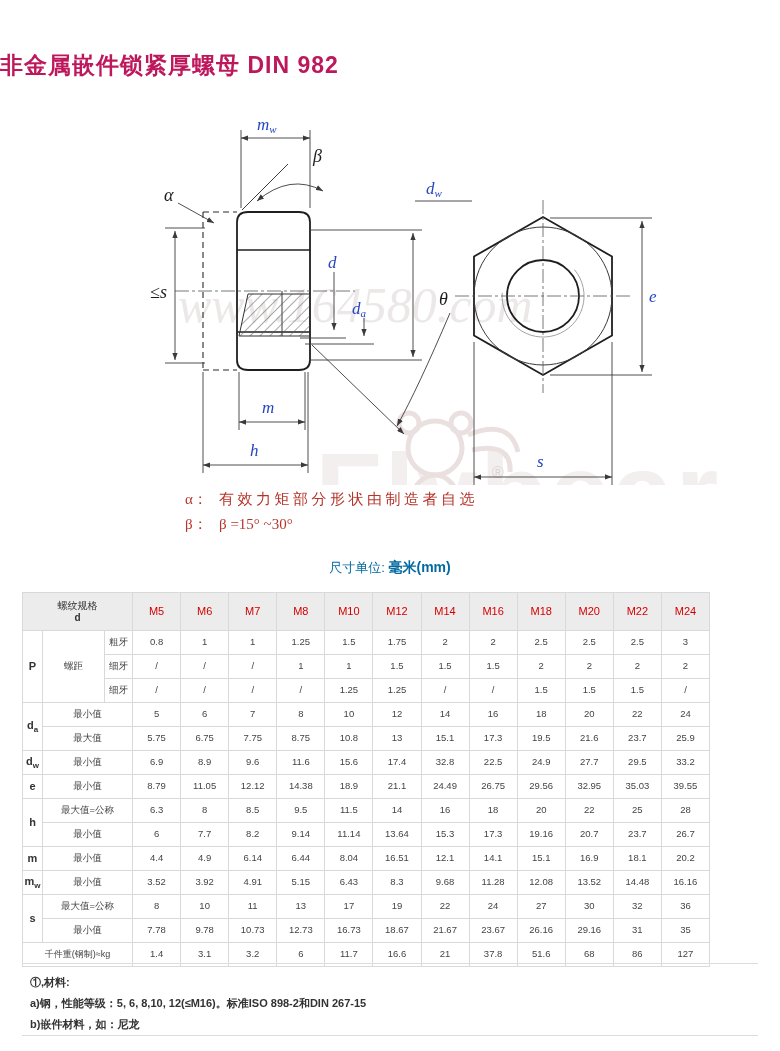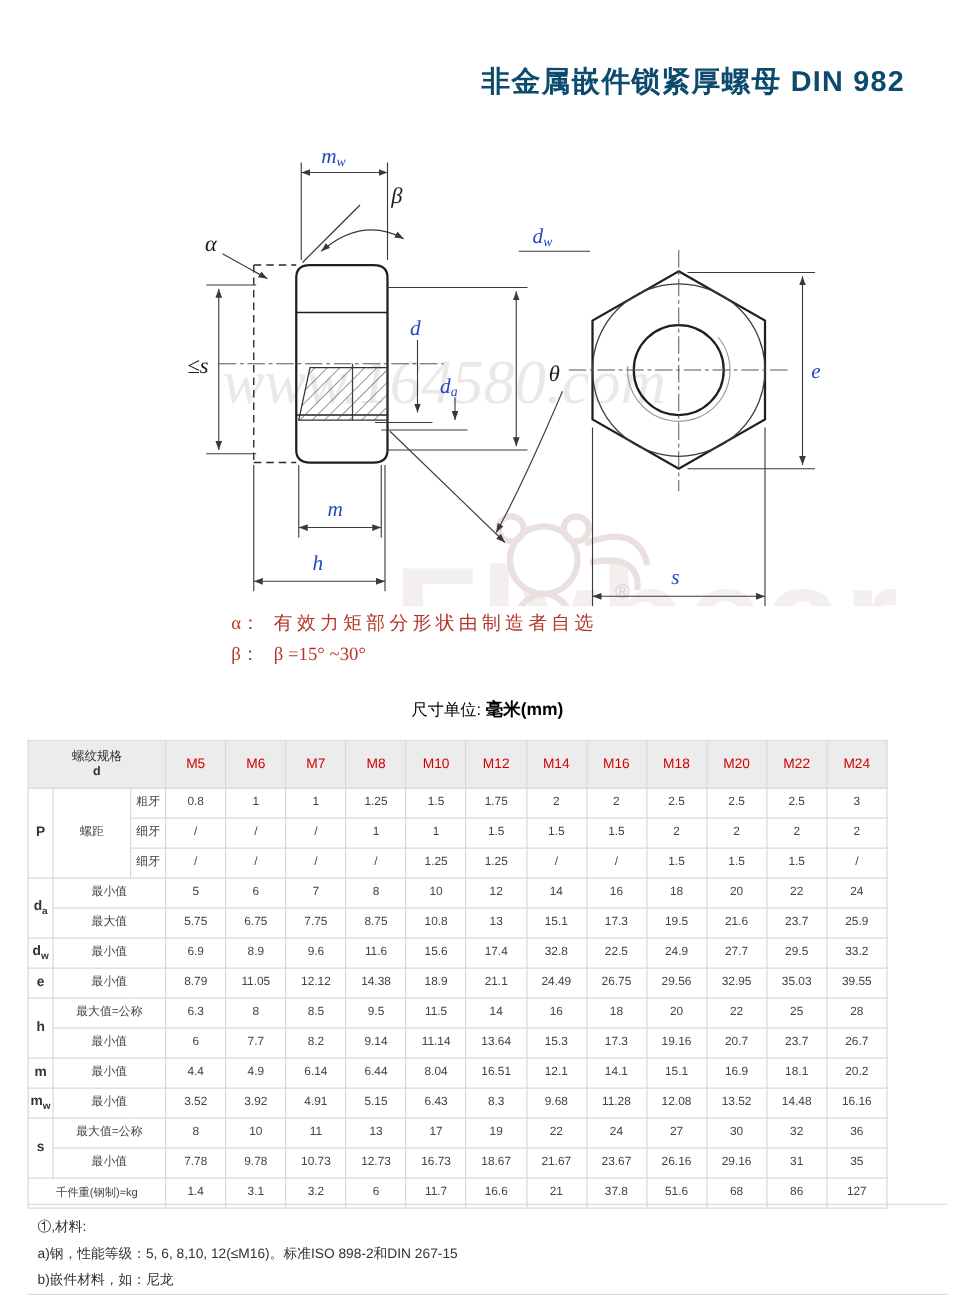--- a/index.html
+++ b/index.html
@@ -1,43 +1,43 @@
 <!DOCTYPE html>
 <html><head>
 <meta charset="utf-8">
 <style>
   html,body{margin:0;padding:0;}
   body{
     width:780px;height:1051px;position:relative;background:#ffffff;
     font-family:"Liberation Sans",sans-serif;color:#333;overflow:hidden;
   }
   .title{
-    position:absolute;top:50px;left:0;width:724px;text-align:right;
-    font-size:23px;font-weight:bold;color:#0c4a6e;letter-spacing:1px;
+    position:absolute;top:50px;left:0;width:724px;text-align:left;
+    font-size:23px;font-weight:bold;color:#be185d;letter-spacing:1px;
   }
   svg.drawing{position:absolute;left:20px;top:100px;}
   .dimline{stroke:#3a3a3a;stroke-width:0.9;fill:none;}
   .thick{stroke:#1f1f1f;stroke-width:1.8;fill:none;}
   .mid{stroke:#1f1f1f;stroke-width:1.3;fill:none;}
   .thin{stroke:#3a3a3a;stroke-width:1;fill:none;}
   .cline{stroke:#555;stroke-width:0.8;fill:none;stroke-dasharray:14 3 3 3;}
   .dashed{stroke:#2a2a2a;stroke-width:1.1;fill:none;stroke-dasharray:6 4;}
   .bluelab{fill:#2446c0;font-family:"Liberation Serif",serif;font-style:italic;font-size:17px;}
   .blacklab{fill:#1d1d1d;font-family:"Liberation Serif",serif;font-style:italic;font-size:18px;}
   .sublab{font-size:11px;}
   .wm{font-family:"Liberation Serif",serif;}
   .notes{
     position:absolute;left:185px;top:487px;color:#b6352b;
     font-family:"Liberation Serif",serif;font-size:15px;line-height:25px;
   }
   .note-line .note-label{display:inline-block;width:34px;}
   .note-text-wide{letter-spacing:3.5px;}
   .unit{
     position:absolute;top:559px;left:0;width:780px;text-align:center;
-    font-size:13px;color:#000000;
+    font-size:13px;color:#0369a1;
   }
   .unit-bold{font-weight:bold;font-size:14px;}
   table.spec{
     position:absolute;left:22px;top:592px;width:688px;
     border-collapse:collapse;table-layout:fixed;
     font-size:9.5px;color:#444;
   }
   table.spec td{
     border:1px solid #d9d9d9;text-align:center;vertical-align:middle;
     padding:0;height:23px;line-height:1.15;background:#fff;
@@ -46,21 +46,21 @@
   .spec-head{font-size:10px;color:#333;}
   .spec-head .d-line{font-weight:bold;}
   td.m-col{color:#d40000;font-weight:normal;font-size:11px;}
   td.lab{background:#f1f1f1;}
   td.big-lab{font-weight:bold;font-size:11px;color:#333;}
   td.big-lab sub{font-size:8px;}
   td.wt-lab span{font-weight:normal;font-size:9px;margin-top:31px;}
   .footnotes{
     position:absolute;left:22px;top:963px;width:736px;height:73px;
     border-top:1px solid #dcdcdc;border-bottom:1px solid #dcdcdc;
-    font-size:11px;color:#333;padding-top:8px;box-sizing:border-box;
+    font-size:11px;color:#333;padding-top:8px;box-sizing:border-box;font-weight:bold;
   }
   .footnotes div{line-height:21px;padding-left:8px;}
 </style>
 </head>
 <body>
 
 <div class="title">非金属嵌件锁紧厚螺母 DIN 982</div>
 
 <svg class="drawing" width="740" height="385" viewBox="0 0 740 385">
   <defs>

